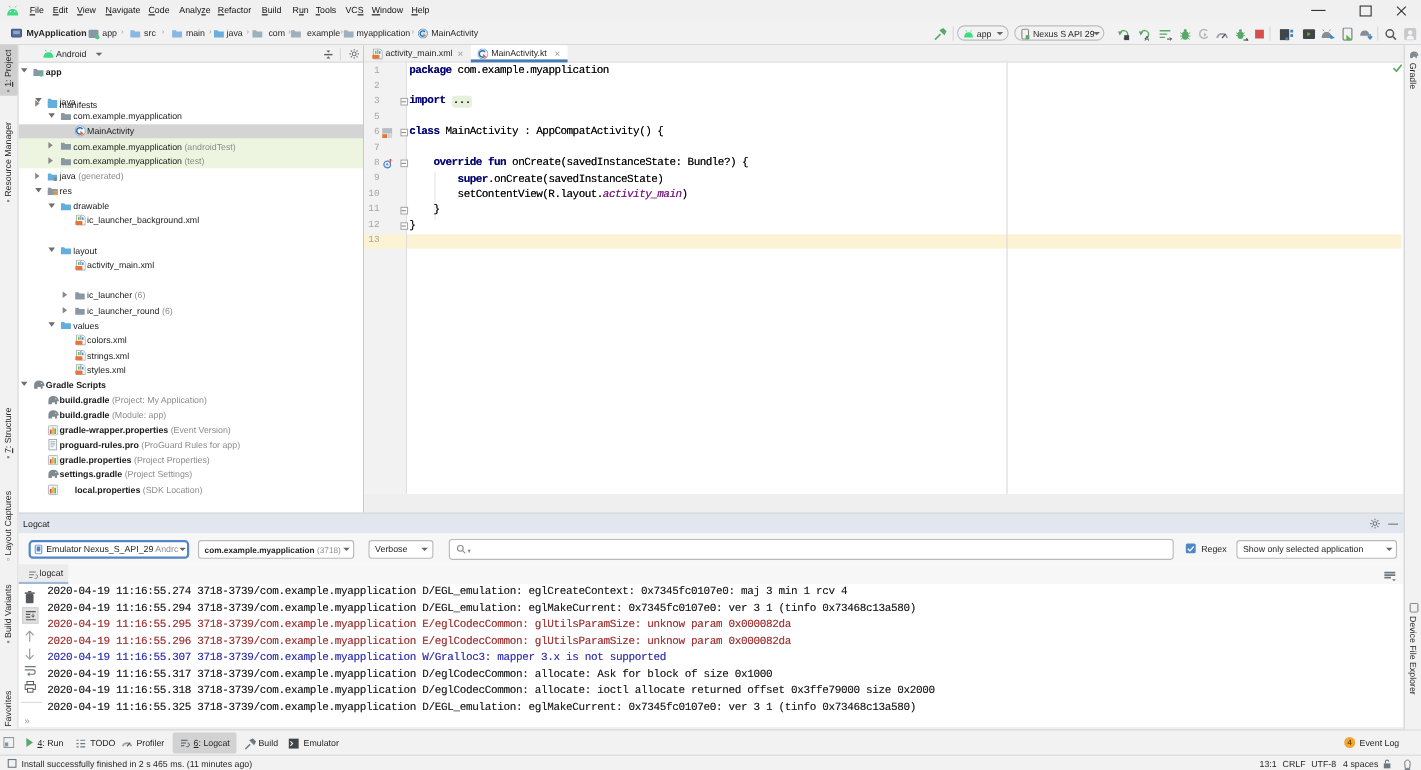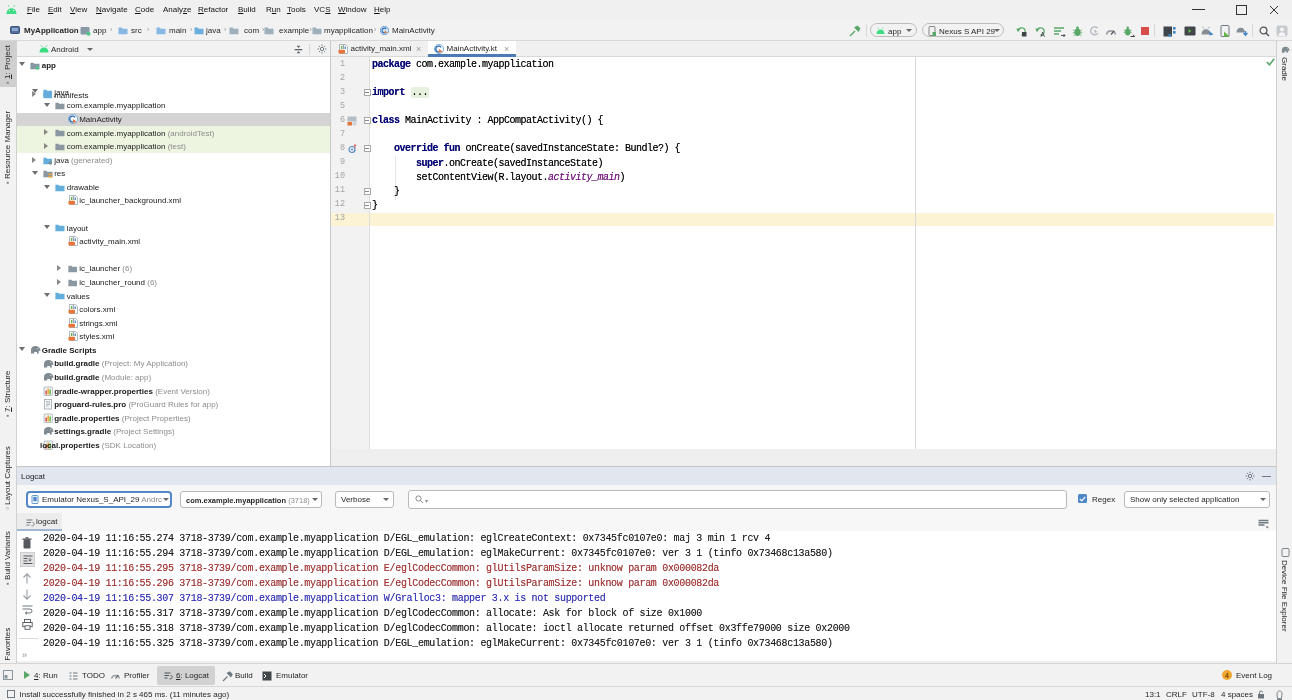--- a/index.html
+++ b/index.html
@@ -452,21 +452,21 @@
 <div class="trow" style="top:366.7px">
         <svg class="ticon" style="left:25.5px;top:1.8px;width:11px;height:10px" viewBox="0 0 11 10">
           <use href="#eleph"></use>
         </svg>
         <span class="lbl" style="left:37.2px"><b>settings.gradle</b> <span class="gray">(Project Settings)</span></span>
       </div>
 <div class="trow" style="top:380.3px">
         <svg class="ticon" style="left:25.5px;top:1.5px;width:10px;height:10.5px" viewBox="0 0 10 10.5">
           <use href="#propf"></use>
         </svg>
-        <span class="lbl" style="left:23px"><b>local.properties</b> <span class="gray">(SDK Location)</span></span>
+        <span class="lbl" style="left:51px"><b>local.properties</b> <span class="gray">(SDK Location)</span></span>
       </div>
 </div>
 <span class="abs" style="left:330px;top:41px;width:1px;height:425px;background:#c9c9c9"></span>
 <div class="abs" id="tabbar">
   <svg class="abs" style="left:7px;top:3px;width:10px;height:10.5px" viewBox="0 0 10 10.5">
         <use href="#xmlf"></use>
       </svg>
   <span class="abs" style="left:19.5px;top:3px;color:#262626">activity_main.xml</span>
   <span class="abs" style="left:85px;top:3px;color:#9a9a9a;font-size:9px">×</span>
   <span class="abs" style="left:97px;top:0;width:88px;height:16px;background:#fff;border-bottom:3px solid #4a7bb5;box-sizing:border-box"></span>

